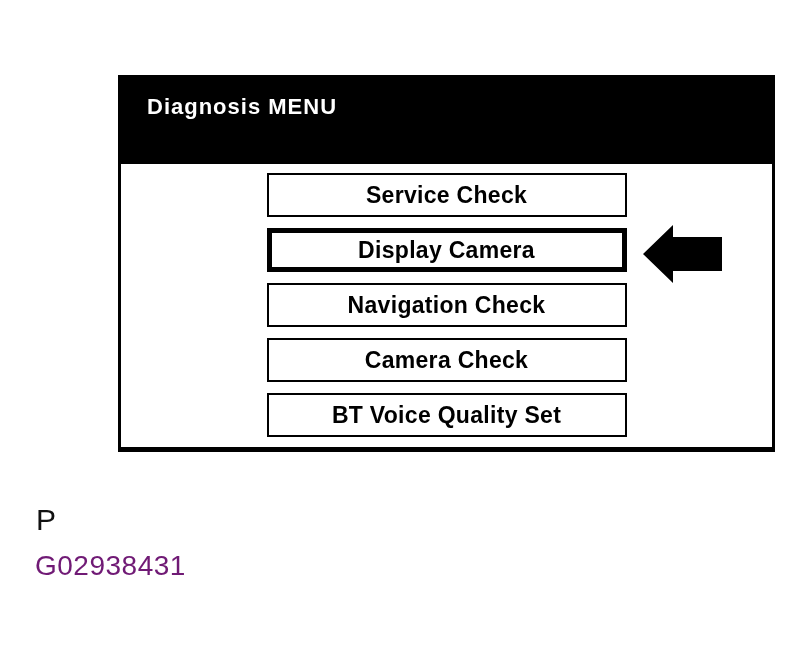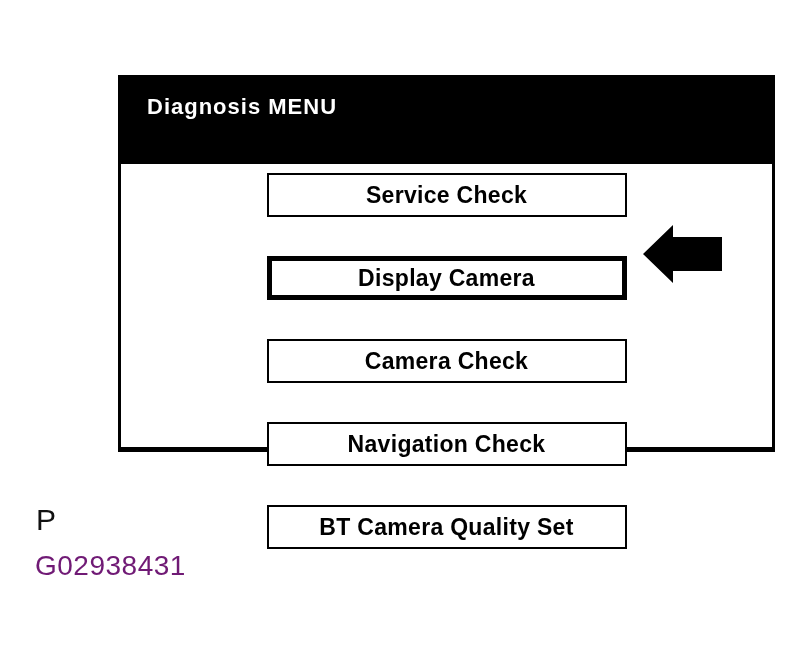--- a/index.html
+++ b/index.html
@@ -38,21 +38,20 @@
     height: 288px;
     background: #ffffff;
     border-left: 3px solid #000000;
     border-right: 3px solid #000000;
     border-bottom: 5px solid #000000;
     box-sizing: border-box;
     display: flex;
     flex-direction: column;
     align-items: center;
     padding-top: 9px;
-    gap: 28px;
   }
   .menu-btn {
     width: 360px;
     height: 44px;
     box-sizing: border-box;
     border: 2px solid #000000;
     background: #ffffff;
     color: #000000;
     display: flex;
     align-items: center;
@@ -98,27 +97,27 @@
     <div class="panel-title">Diagnosis MENU</div>
   </div>
   <div class="panel-body">
     <div class="menu-btn">
       <span>Service Check</span>
     </div>
     <div class="menu-btn selected">
       <span>Display Camera</span>
     </div>
     <div class="menu-btn">
+      <span>Navigation Check</span>
+    </div>
+    <div class="menu-btn">
       <span>Camera Check</span>
     </div>
     <div class="menu-btn">
-      <span>Navigation Check</span>
-    </div>
-    <div class="menu-btn">
-      <span>BT Camera Quality Set</span>
+      <span>BT Voice Quality Set</span>
     </div>
   </div>
 </div>
 
 <svg class="pointer-arrow" viewBox="0 0 80 58" xmlns="http://www.w3.org/2000/svg" aria-hidden="true">
   <polygon points="0,29 30,0 30,12 79,12 79,46 30,46 30,58" fill="#000000"></polygon>
 </svg>
 
 <div class="page-label">P</div>
 

